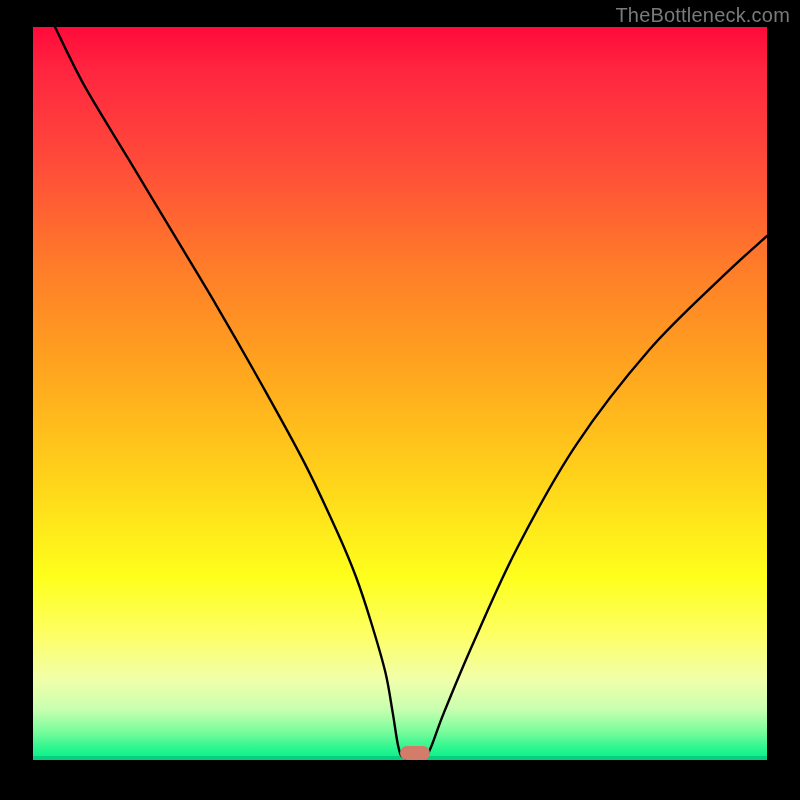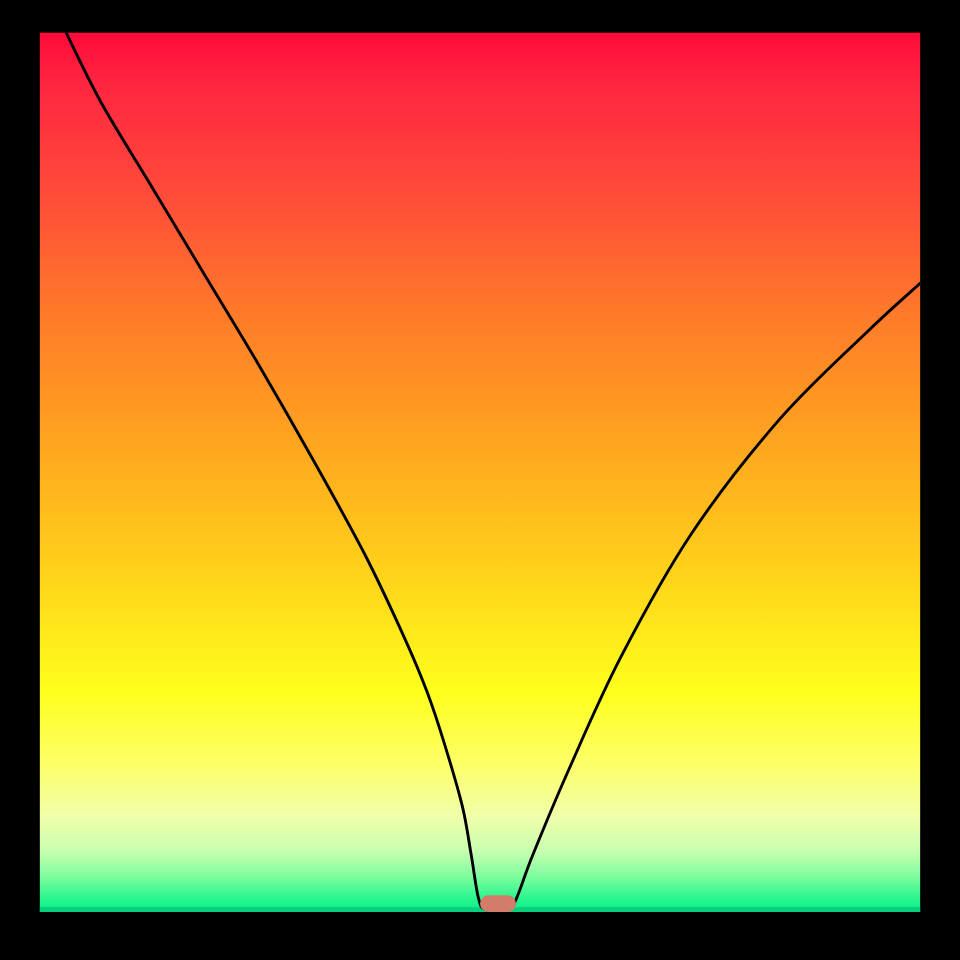--- a/index.html
+++ b/index.html
@@ -77,20 +77,21 @@
     border-radius: 7px;
     background: #d47c6a;
     transform: translate(-50%, -50%);
   }
 </style>
 </head>
 <body>
 
 <div class="frame">
 
+  <div class="watermark">TheBottleneck.com</div>
 
   <div class="plot-area">
     <div class="bg-gradient"></div>
     <div class="bg-band-dark"></div>
 
     <svg class="curve-svg" viewBox="0 0 734 733" preserveAspectRatio="none">
       <path id="curve-path" d="M 22.02 0.00 C 26.91 9.77, 39.15 36.65, 51.38 58.64 C 63.61 80.63, 80.74 107.51, 95.42 131.94 C 110.10 156.37, 124.78 180.81, 139.46 205.24 C 154.14 229.67, 168.82 253.50, 183.50 278.54 C 198.18 303.58, 212.86 329.24, 227.54 355.50 C 242.22 381.77, 258.73 411.09, 271.58 436.13 C 284.43 461.18, 296.05 486.83, 304.61 505.77 C 313.17 524.71, 317.45 535.09, 322.96 549.75 C 328.46 564.41, 332.75 577.85, 337.64 593.73 C 342.53 609.61, 348.65 629.77, 352.32 645.04 C 355.99 660.31, 357.46 672.77, 359.66 685.36 C 361.86 697.94, 363.57 712.96, 365.53 720.54 C 367.49 728.11, 367.24 729.09, 371.40 730.80 C 375.56 732.51, 386.08 732.51, 390.49 730.80 C 394.89 729.09, 394.40 728.11, 397.83 720.54 C 401.25 712.96, 403.94 702.82, 411.04 685.36 C 418.14 667.89, 428.17 643.21, 440.40 615.72 C 452.63 588.23, 467.31 553.42, 484.44 520.43 C 501.57 487.45, 521.14 450.80, 543.16 417.81 C 565.18 384.82, 592.09 350.62, 616.56 322.52 C 641.03 294.42, 670.39 268.16, 689.96 249.22 C 709.53 230.28, 726.66 215.62, 734.00 208.90" fill="none" stroke="#000" stroke-width="2.4" stroke-linejoin="round" stroke-linecap="round"></path>
     </svg>
 
     <div id="marker" class="marker" style="left: 381.68px; top: 726.403px; background: rgb(212, 124, 106);"></div>

